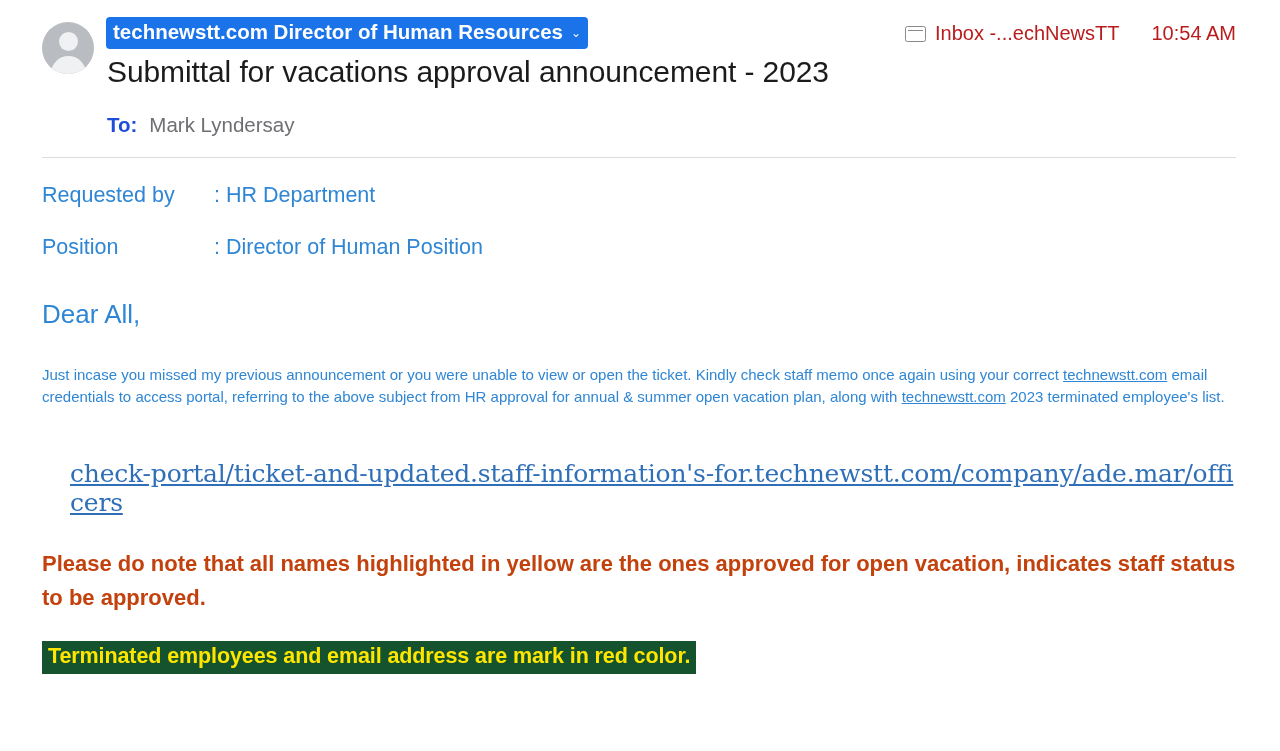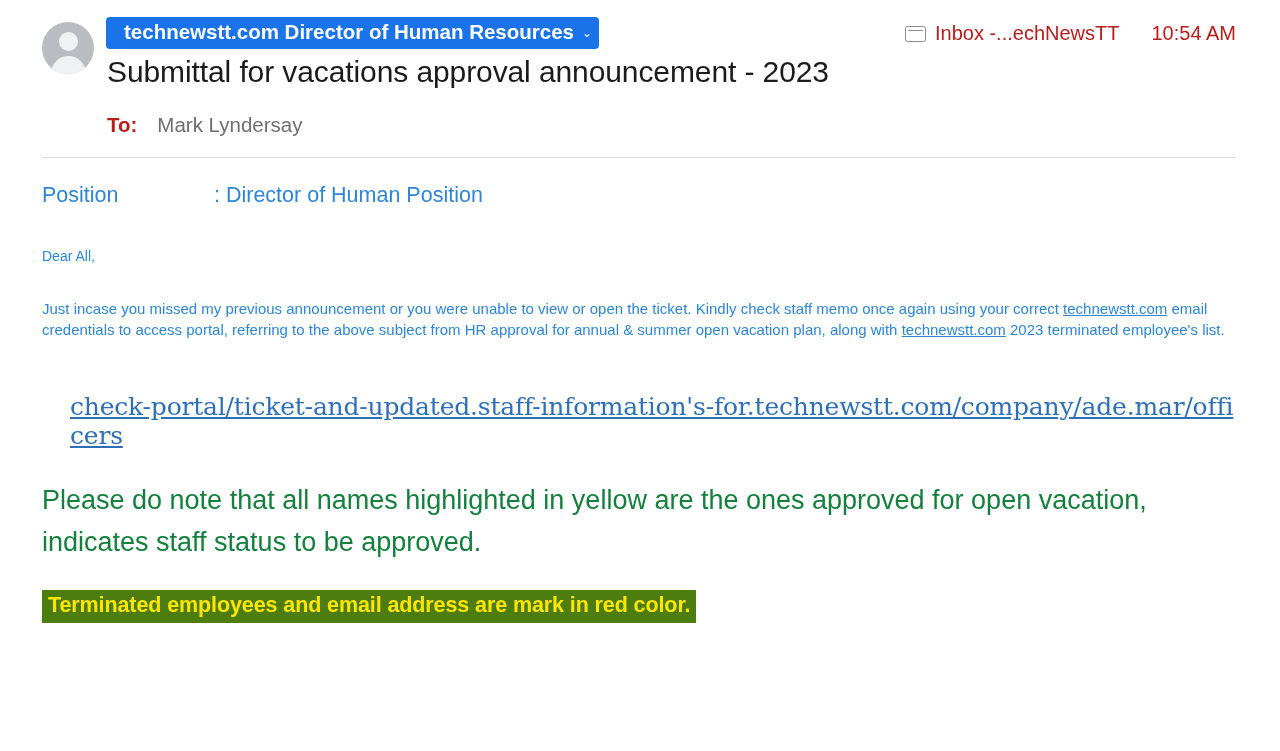--- a/index.html
+++ b/index.html
@@ -67,21 +67,21 @@
 
   .sender-line {
     display: flex;
     align-items: center;
   }
   .sender-chip {
     background: #1a73e8;
     color: #ffffff;
     font-size: 20.5px;
     font-weight: bold;
-    padding: 2px 6px 4px 17px;
+    padding: 2px 6px 4px 6px;
     border-radius: 3px;
     display: inline-flex;
     align-items: center;
     line-height: 1.15;
     box-shadow: 0 0 0 1px #1a73e8;
   }
   .sender-chip .chev {
     font-size: 12px;
     margin-left: 8px;
     font-weight: normal;
@@ -97,22 +97,22 @@
   }
 
   .to-line {
     margin-top: 8px;
     font-size: 20.5px;
     display: flex;
     align-items: baseline;
   }
   .to-label {
     font-weight: bold;
-    color: #b91c1c;
-    margin-right: 20px;
+    color: #1d4ed8;
+    margin-right: 12px;
   }
   .to-value {
     color: #6e6e73;
     margin-top: 16px;
   }
 
   .header-right {
     position: absolute;
     right: 44px;
     top: 22px;
@@ -158,21 +158,21 @@
     display: flex;
     font-size: 21.5px;
     color: #2f86d4;
     margin-bottom: 24px;
     line-height: 1.3;
   }
   .meta-key { width: 172px; flex: 0 0 auto; }
   .meta-val { flex: 1 1 auto; }
 
   .greeting {
-    font-size: 14px;
+    font-size: 26px;
     color: #2f86d4;
     margin-top: 38px;
     margin-bottom: 34px;
   }
 
   .para {
     font-size: 15px;
     color: #2f86d4;
     line-height: 1.42;
     max-width: 1200px;
@@ -190,30 +190,31 @@
     font-family: "DejaVu Serif", "Liberation Serif", serif;
     font-size: 25px;
     color: #2f6fb8;
     text-decoration: underline;
     letter-spacing: -0.2px;
     word-break: break-all;
     margin-left: 28px;
   }
 
   .note {
-    font-size: 27px;
-    color: #15803d;
+    font-size: 22px;
+    color: #c2410c;
     line-height: 1.55;
     margin-bottom: 26px;
     max-width: 1210px;
+    font-weight: bold;
   }
 
   .warning {
     display: inline-block;
-    background: #4d7c0f;
+    background: #14532d;
     color: #ffe600;
     font-weight: bold;
     font-size: 21.5px;
     padding: 3px 6px 5px 6px;
     letter-spacing: -0.1px;
   }
 </style>
 </head>
 <body>
 
@@ -249,20 +250,24 @@
       <span class="mailbox-name">Inbox -...echNewsTT</span>
       <span>10:54 AM</span>
     </div>
 
   </div>
 
   <div class="divider"></div>
 
   <div class="body-wrap">
 
+    <div class="meta-row">
+      <span class="meta-key">Requested by</span>
+      <span class="meta-val">: HR Department</span>
+    </div>
 
     <div class="meta-row">
       <span class="meta-key">Position</span>
       <span class="meta-val">: Director of Human Position</span>
     </div>
 
     <div class="greeting">Dear All,</div>
 
     <div class="para">
       <span>Just incase you missed my previous announcement or you were unable to view or open the ticket. Kindly check staff memo once again using your correct </span><a class="link" href="#">technewstt.com</a><span> email credentials to access portal, referring to the above subject from HR approval for annual &amp; summer open vacation plan, along with </span><a class="link" href="#">technewstt.com</a><span> 2023 terminated employee's list.</span>

